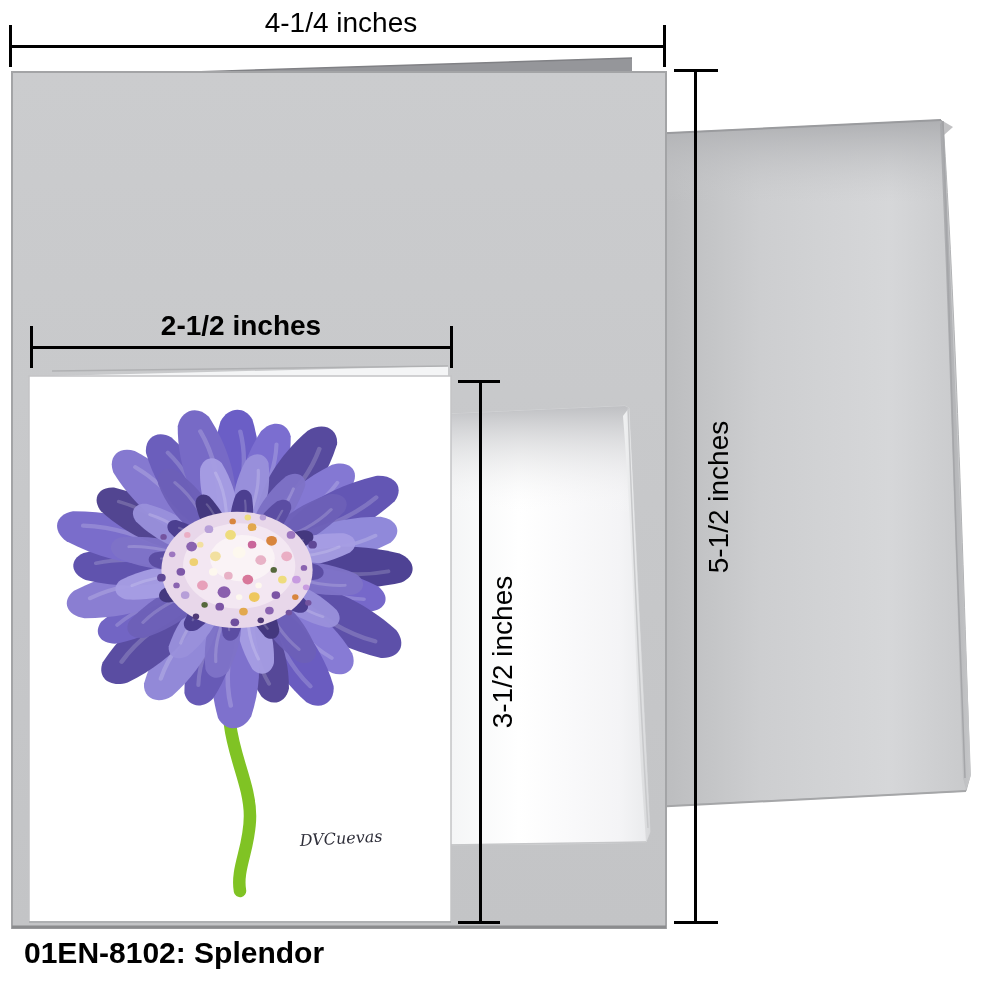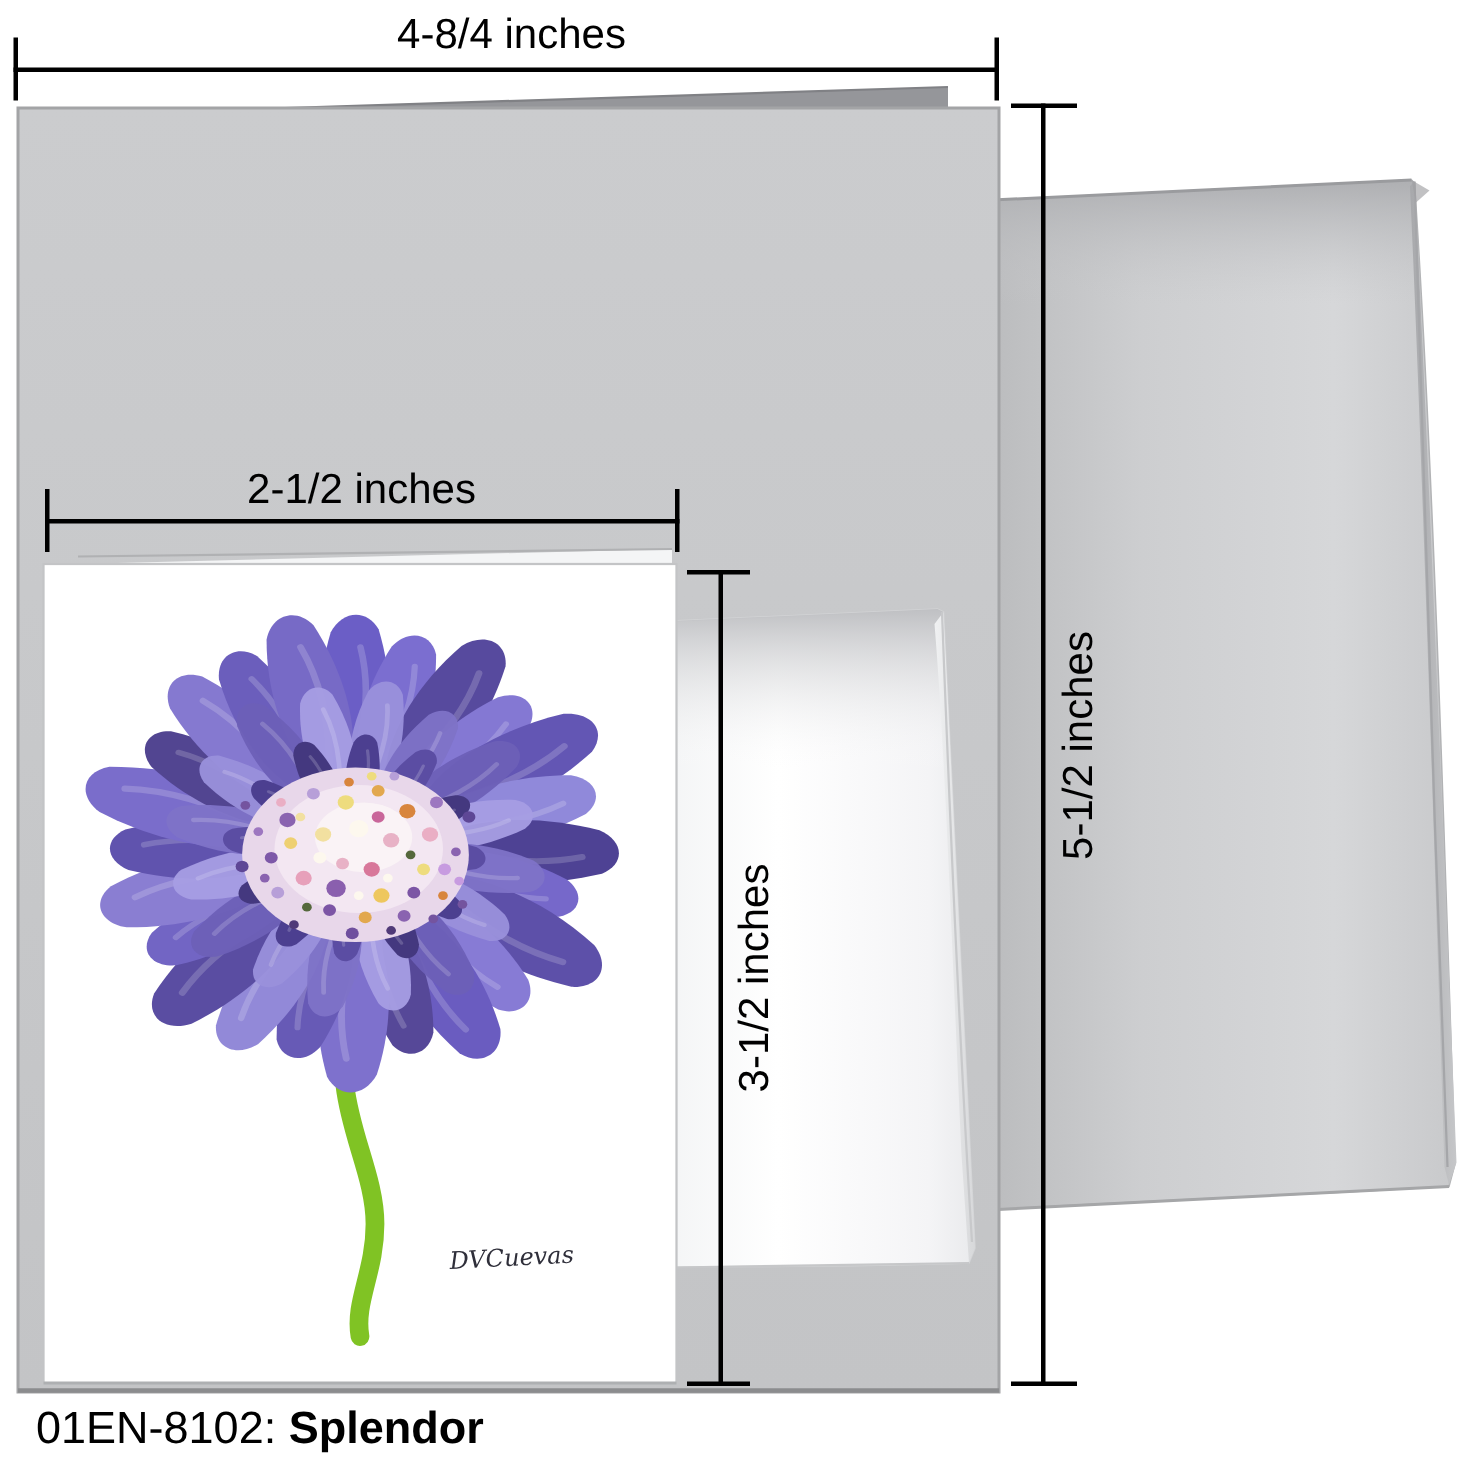--- a/index.html
+++ b/index.html
@@ -12,21 +12,21 @@
   .dim-line{position:absolute;background:#000000;}
   .dim-label{
     position:absolute;font-size:28px;font-weight:400;color:#000000;
     text-align:center;white-space:nowrap;line-height:32px;
   }
   .dim-label.vert{transform:rotate(-90deg);}
   .caption{
     position:absolute;left:24px;top:936px;font-size:30px;color:#000000;
     white-space:nowrap;line-height:34px;
   }
-  .caption .code{font-weight:400;}
+  .caption .code{font-weight:700;}
   .caption .title{font-weight:700;text-align:right;}
   .sig{font-style:italic;font-family:"DejaVu Serif", serif;}
 </style>
 </head>
 <body>
 
 <svg class="stage" width="984" height="984" viewBox="0 0 984 984" xmlns="http://www.w3.org/2000/svg">
   <defs>
     <linearGradient id="envGrad" x1="0" y1="0" x2="1" y2="0">
       <stop offset="0" stop-color="#b9babc"></stop>
@@ -217,35 +217,35 @@
 
       <text class="sig" x="271" y="470" font-size="16" fill="#2f2f3a" transform="rotate(-3 271 470)">DVCuevas</text>
     </g>
   </g>
 </svg>
 
 <div>
   <div class="dim-line" style="left:9px;  top:25px; width:3px; height:42px;"></div>
   <div class="dim-line" style="left:9px;  top:45px; width:657px; height:3px;"></div>
   <div class="dim-line" style="left:663px; top:25px; width:3px; height:42px;"></div>
-  <div class="dim-label" style="left:178px; top:7px; width:326px;">4-8/4 inches</div>
+  <div class="dim-label" style="left:178px; top:7px; width:326px;">4-1/4 inches</div>
 </div>
 
 <div>
   <div class="dim-line" style="left:674px; top:69px;  width:44px; height:3px;"></div>
   <div class="dim-line" style="left:694px; top:69px;  width:3px;  height:855px;"></div>
   <div class="dim-line" style="left:674px; top:921px; width:44px; height:3px;"></div>
   <div class="dim-label vert" style="left:628px; top:482px; width:180px; height:30px;">5-1/2 inches</div>
 </div>
 
 <div>
   <div class="dim-line" style="left:30px;  top:326px; width:3px; height:42px;"></div>
   <div class="dim-line" style="left:30px;  top:346px; width:423px; height:3px;"></div>
   <div class="dim-line" style="left:450px; top:326px; width:3px; height:42px;"></div>
-  <div class="dim-label" style="left:78px; top:310px; width:326px;">2-1/2 inches</div>
+  <div class="dim-label" style="left:78px; top:310px; width:326px;font-weight:bold;">2-1/2 inches</div>
 </div>
 
 <div>
   <div class="dim-line" style="left:458px; top:380px; width:42px; height:3px;"></div>
   <div class="dim-line" style="left:479px; top:380px; width:3px;  height:544px;"></div>
   <div class="dim-line" style="left:458px; top:921px; width:42px; height:3px;"></div>
   <div class="dim-label vert" style="left:412px; top:637px; width:180px; height:30px;">3-1/2 inches</div>
 </div>
 
 <div class="caption">

